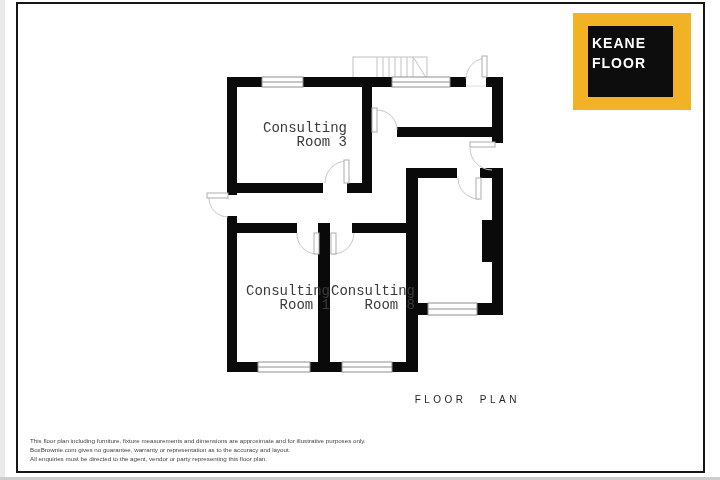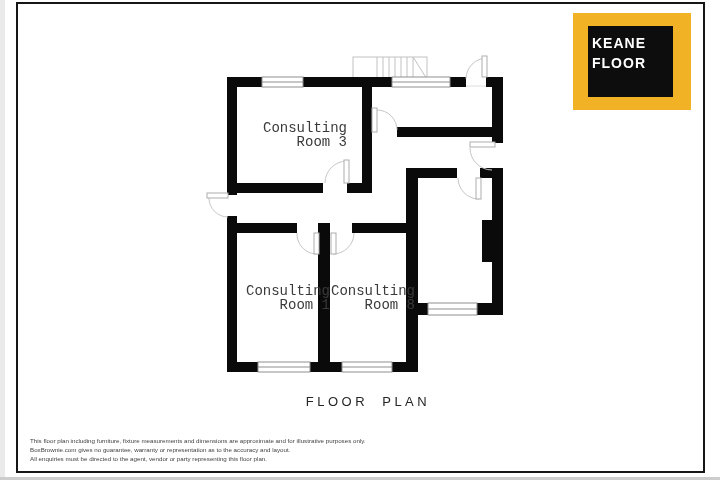--- a/index.html
+++ b/index.html
@@ -3,22 +3,22 @@
 <meta charset="utf-8">
 <style>
   html,body{margin:0;padding:0;background:#ffffff;font-family:"Liberation Sans",sans-serif;}
   #canvas{position:relative;width:720px;height:480px;background:#ffffff;overflow:hidden;}
   .abs{position:absolute;}
   #edge-left{left:0;top:0;width:5px;height:480px;background:#eaeaea;}
   #edge-bottom{left:0;top:477px;width:720px;height:3px;background:#cdcdcd;}
   #page-border{left:16px;top:2px;width:685px;height:467px;border:2px solid #161616;background:#ffffff;}
   #plan-svg{left:0;top:0;}
   .room-label{color:#3a3a3a;font-size:14px;line-height:14px;text-align:right;width:100px;font-family:Liberation Mono, monospace;}
-  #title{left:208px;top:394px;width:320px;text-align:center;color:#252525;
-         font-size:13px;letter-spacing:3.5px;word-spacing:7px;}
+  #title{left:200px;top:394px;width:320px;text-align:right;color:#252525;
+         font-size:10px;letter-spacing:3.5px;word-spacing:7px;}
   #logo{left:573px;top:13px;width:118px;height:97px;background:#F1B226;}
   #logo-panel{position:absolute;left:15px;top:13px;width:85px;height:71px;background:#0D0D0D;
               color:#ffffff;font-weight:bold;font-size:14px;line-height:20px;letter-spacing:1px;
               padding:7px 0 0 4px;box-sizing:border-box;}
   #disclaimer{left:30px;top:436px;width:640px;color:#3f3f3f;font-size:6.2px;line-height:9px;}
 </style>
 </head>
 <body>
 
 <div id="canvas">

